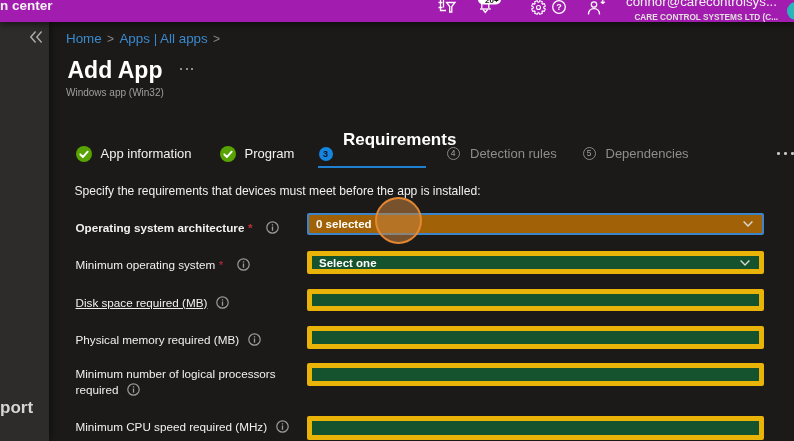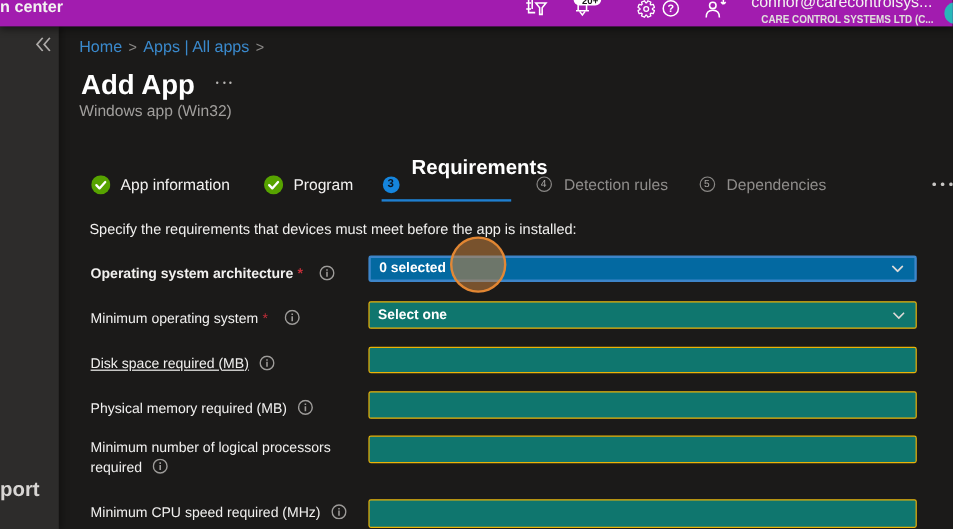--- a/index.html
+++ b/index.html
@@ -17,37 +17,37 @@
   
   #sidebar { position:absolute; left:0; top:22px; width:49px; height:419px; background:#2d2c2b; z-index:10; box-shadow:3px 0 6px rgba(0,0,0,0.35); }
   #port { position:absolute; left:0px; top:334px; color:#d8d6d4; font-size:17px; font-weight:600;margin-top:42px; }
 
   
   #crumb { position:absolute; left:66px; top:31px; font-size:13.4px; line-height:16px; }
   #crumb .lk { color:#3a89cc; }
   #crumb .sep { color:#8a8886; font-size:12px; padding:0 2px; }
   #title { position:absolute; left:67.5px; top:56.5px; font-size:23px; font-weight:700; color:#ffffff; line-height:26px; }
   .tdots { position:absolute; width:2.4px; height:2.4px; border-radius:50%; background:#b8b6b4; top:68px; }
-  #subtitle { position:absolute; left:66px; top:85.5px; font-size:13px; color:#a19f9d; line-height:13px; }
+  #subtitle { position:absolute; left:66px; top:85.5px; font-size:10px; color:#a19f9d; line-height:13px; }
 
   
   .steplbl { position:absolute; top:146.5px; font-size:13px; line-height:14px; color:#f3f2f1; }
   .stepgray { color:#8f8d8b; }
   .gcirc { position:absolute; top:145.5px; width:16px; height:16px; }
   .ncirc { position:absolute; top:147px; width:13px; height:13px; border-radius:50%; border:1px solid #8a8886; color:#a8a6a4; font-size:8.5px; text-align:center; line-height:11px; }
   #c3 { position:absolute; left:318.5px; top:146.5px; width:14px; height:14px; border-radius:50%; background:#1585dd; color:#0a1626; font-weight:700; font-size:9.5px; text-align:center; line-height:14px; }
   #underline { position:absolute; left:318px; top:166.3px; width:107.5px; height:2px; background:#1f7fd0; }
   .sdot { position:absolute; top:152px; width:2.6px; height:2.6px; border-radius:50%; background:#c8c6c4; }
 
   
   #specify { position:absolute; left:74.5px; top:183.5px; font-size:12.1px; color:#f1f0ef; line-height:14px; }
   .flabel { position:absolute; left:75.5px; font-size:11.7px; color:#f1f0ef; line-height:14px; }
   .req { color:#c52e39; padding-left:3.5px; }
   .info { display:inline-block; vertical-align:-2px; margin-left:6px; }
-  .inp { position:absolute; left:307px; width:457px; background:#0f766e; border:1px solid #eab308; border-radius:2px; }
+  .inp { position:absolute; left:307px; width:457px; background:#14532d; border:5px solid #eab308; border-radius:2px; }
   .inp .txt { position:absolute; left:7px; top:50%; transform:translateY(-50%); font-size:11.5px; font-weight:700; color:#ffffff; white-space:nowrap; }
   .chev { position:absolute; right:9px; top:50%; margin-top:-3px; }
 
   #clickcircle { position:absolute; left:374.5px; top:197px; width:47px; height:47px; border-radius:50%;
      border:2.5px solid rgba(233,138,52,0.95); background:rgba(196,130,62,0.55); z-index:30; }
 </style>
 </head>
 <body>
 
 <div id="topbar">
@@ -160,21 +160,21 @@
 <div class="flabel" style="top:365.5px; line-height:16.5px;">Minimum number of logical processors<br>required<svg class="info" width="13" height="13" viewBox="0 0 13 13" style="margin-left:9px;">
       <circle cx="6.5" cy="6.5" r="5.7" stroke="#9d9b99" stroke-width="1.2" fill="none"></circle>
       <path d="M6.5 5.5 V9.7 M6.5 3.3 V4.6" stroke="#9d9b99" stroke-width="1.3" fill="none"></path>
     </svg></div>
 
 <div class="flabel" style="top:419.5px;">Minimum CPU speed required (MHz)<svg class="info" width="13" height="13" viewBox="0 0 13 13" style="margin-left:9px;">
       <circle cx="6.5" cy="6.5" r="5.7" stroke="#9d9b99" stroke-width="1.2" fill="none"></circle>
       <path d="M6.5 5.5 V9.7 M6.5 3.3 V4.6" stroke="#9d9b99" stroke-width="1.3" fill="none"></path>
     </svg></div>
 
-<div class="inp" style="top:213px; height:22px; border:2px solid #3d85c9; background:#0369a1;">
+<div class="inp" style="top:213px; height:22px; border:2px solid #3d85c9; background:#a16207;">
   <span class="txt">0 selected</span>
   <svg class="chev" width="10" height="6" viewBox="0 0 10 6">
       <path d="M0.6 0.6 L5 5 L9.4 0.6" stroke="#dcdad8" stroke-width="1.4" fill="none"></path>
     </svg>
 </div>
 <div class="inp" style="top:251px; height:23px;">
   <span class="txt">Select one</span>
   <svg class="chev" width="10" height="6" viewBox="0 0 10 6">
       <path d="M0.6 0.6 L5 5 L9.4 0.6" stroke="#dcdad8" stroke-width="1.4" fill="none"></path>
     </svg>

